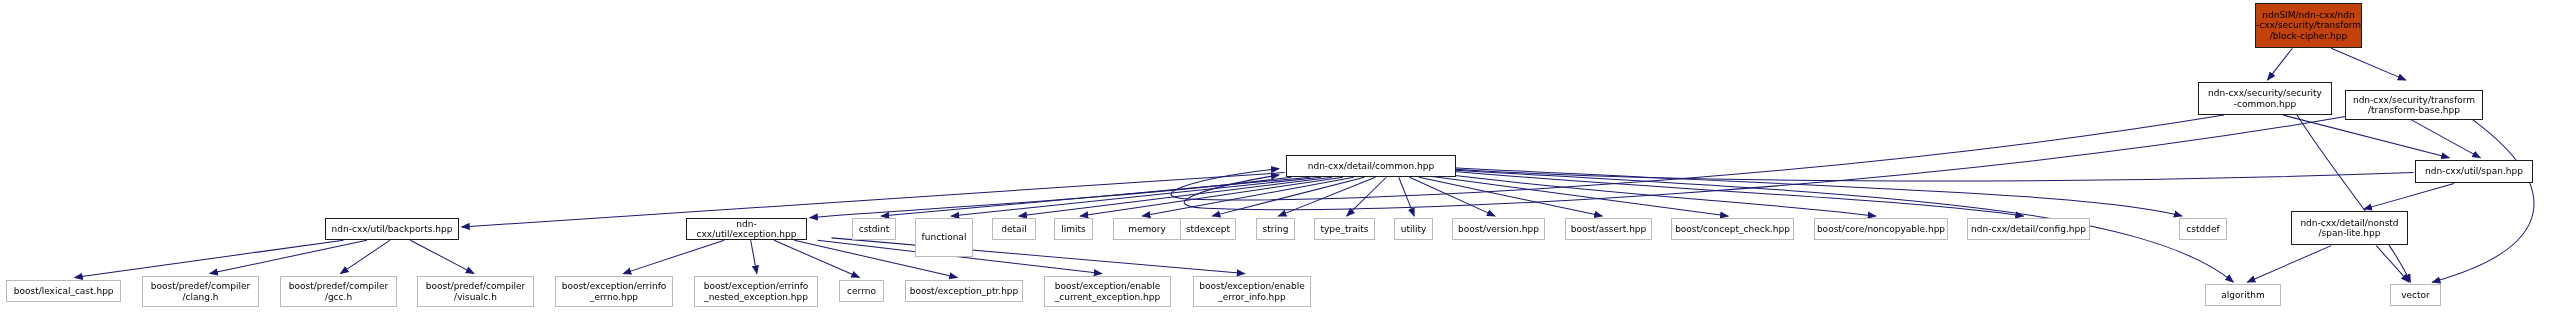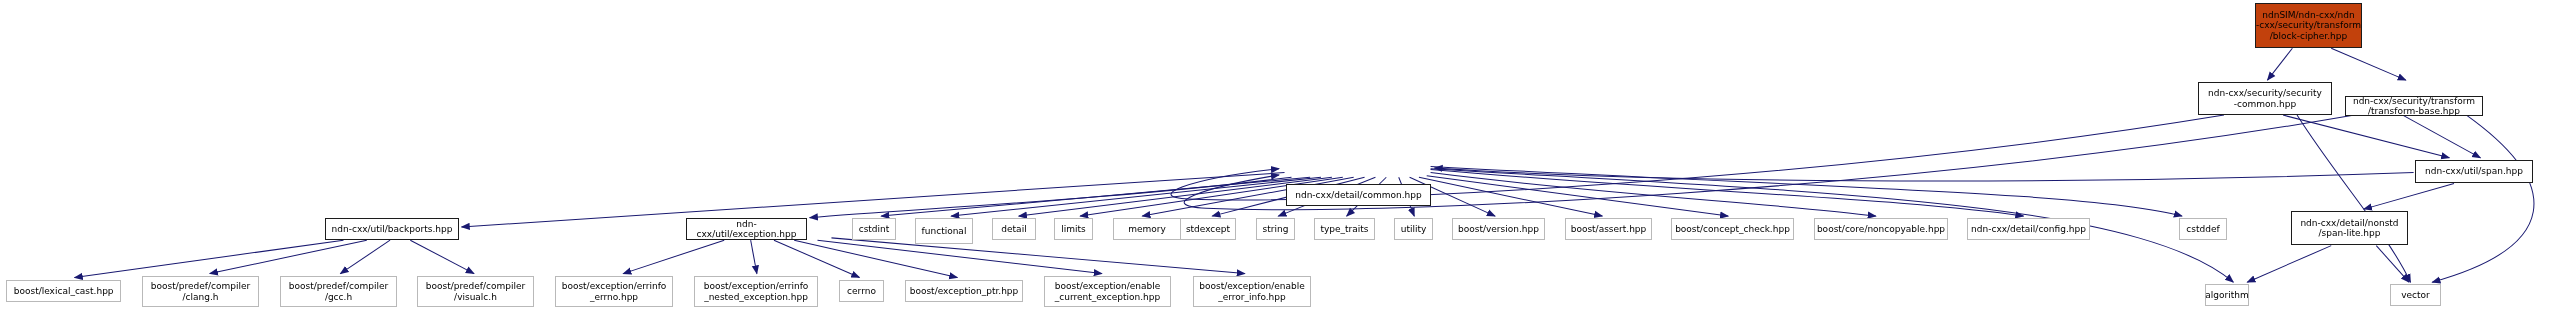--- a/index.html
+++ b/index.html
@@ -83,28 +83,28 @@
         <path d="M 1052 309 L 1418 352" marker-end="url(#arrow)"></path>
         <path d="M 1070 306 L 1602 352" marker-end="url(#arrow)"></path>
       </g>
   </svg>
   <div id="nodes">
       <div class="node root" style="left: 2255px; top: 3.1px; width: 107px; height: 45px;"><span>ndnSIM/ndn-cxx/ndn
 -cxx/security/transform
 /block-cipher.hpp</span></div>
       <div class="node doc" style="left: 2198px; top: 82px; width: 134px; height: 33px;"><span>ndn-cxx/security/security
 -common.hpp</span></div>
-      <div class="node doc" style="left: 2345px; top: 96px; width: 138px; height: 20px;"><span>ndn-cxx/security/transform
+      <div class="node doc" style="left: 2345px; top: 90px; width: 138px; height: 30px;"><span>ndn-cxx/security/transform
 /transform-base.hpp</span></div>
-      <div class="node doc" style="left: 1286px; top: 155px; width: 145px; height: 22px; margin-top: 29px;"><span>ndn-cxx/detail/common.hpp</span></div>
+      <div class="node doc" style="left: 1286px; top: 155px; width: 170px; height: 22px;"><span>ndn-cxx/detail/common.hpp</span></div>
       <div class="node doc-bold" style="left: 2415px; top: 160px; width: 118px; height: 23px;"><span>ndn-cxx/util/span.hpp</span></div>
       <div class="node doc" style="left: 325px; top: 218px; width: 134px; height: 22px;"><span>ndn-cxx/util/backports.hpp</span></div>
       <div class="node doc" style="left: 686px; top: 218px; width: 121px; height: 22px; align-items: center;"><span>ndn-cxx/util/exception.hpp</span></div>
       <div class="node system" style="left: 852px; top: 218px; width: 44px; height: 22px;"><span>cstdint</span></div>
-      <div class="node system" style="left: 915px; top: 218px; width: 58px; height: 26px;"><span>functional</span></div>
+      <div class="node system" style="left: 915px; top: 218px; width: 58px; height: 39px;"><span>functional</span></div>
       <div class="node system" style="left: 992px; top: 218px; width: 44px; height: 22px;"><span>detail</span></div>
       <div class="node system" style="left: 1054px; top: 218px; width: 39px; height: 22px;"><span>limits</span></div>
       <div class="node system" style="left: 1113px; top: 218px; width: 68px; height: 22px;"><span>memory</span></div>
       <div class="node system" style="left: 1180px; top: 218px; width: 56px; height: 22px;"><span>stdexcept</span></div>
       <div class="node system" style="left: 1256px; top: 218px; width: 39px; height: 22px;"><span>string</span></div>
       <div class="node system" style="left: 1314px; top: 218px; width: 61px; height: 22px;"><span>type_traits</span></div>
       <div class="node system" style="left: 1394px; top: 218px; width: 39px; height: 22px;"><span>utility</span></div>
       <div class="node system" style="left: 1452px; top: 218px; width: 93px; height: 22px;"><span>boost/version.hpp</span></div>
       <div class="node system" style="left: 1565px; top: 218px; width: 87px; height: 22px;"><span>boost/assert.hpp</span></div>
       <div class="node system" style="left: 1671px; top: 218px; width: 123px; height: 22px;"><span>boost/concept_check.hpp</span></div>
@@ -123,17 +123,17 @@
       <div class="node system" style="left: 555px; top: 276px; width: 118px; height: 31px;"><span>boost/exception/errinfo
 _errno.hpp</span></div>
       <div class="node system" style="left: 694px; top: 276px; width: 124px; height: 31px;"><span>boost/exception/errinfo
 _nested_exception.hpp</span></div>
       <div class="node system" style="left: 839px; top: 280px; width: 45px; height: 22px;"><span>cerrno</span></div>
       <div class="node system" style="left: 905px; top: 280px; width: 118px; height: 22px;"><span>boost/exception_ptr.hpp</span></div>
       <div class="node system" style="left: 1044px; top: 276px; width: 127px; height: 31px;"><span>boost/exception/enable
 _current_exception.hpp</span></div>
       <div class="node system" style="left: 1193px; top: 276px; width: 118px; height: 31px;"><span>boost/exception/enable
 _error_info.hpp</span></div>
-      <div class="node system" style="left: 2205px; top: 284px; width: 44px; height: 22px;"><span>algorithm</span></div>
+      <div class="node system" style="left: 2205px; top: 284px; width: 76px; height: 22px;"><span>algorithm</span></div>
       <div class="node system" style="left: 2390px; top: 284px; width: 51px; height: 22px;"><span>vector</span></div>
     </div>
 </div>
 
 
 </body></html>

